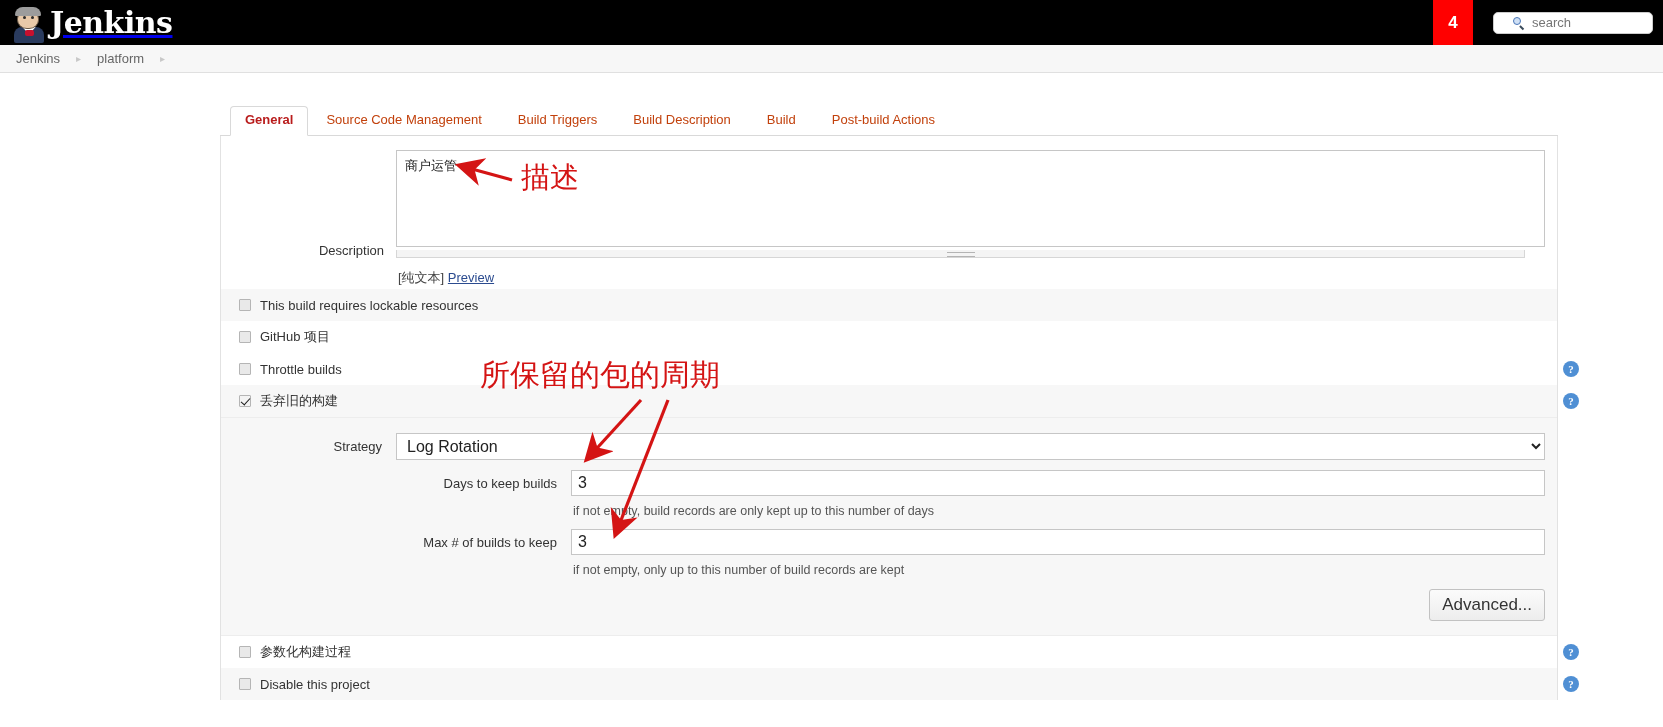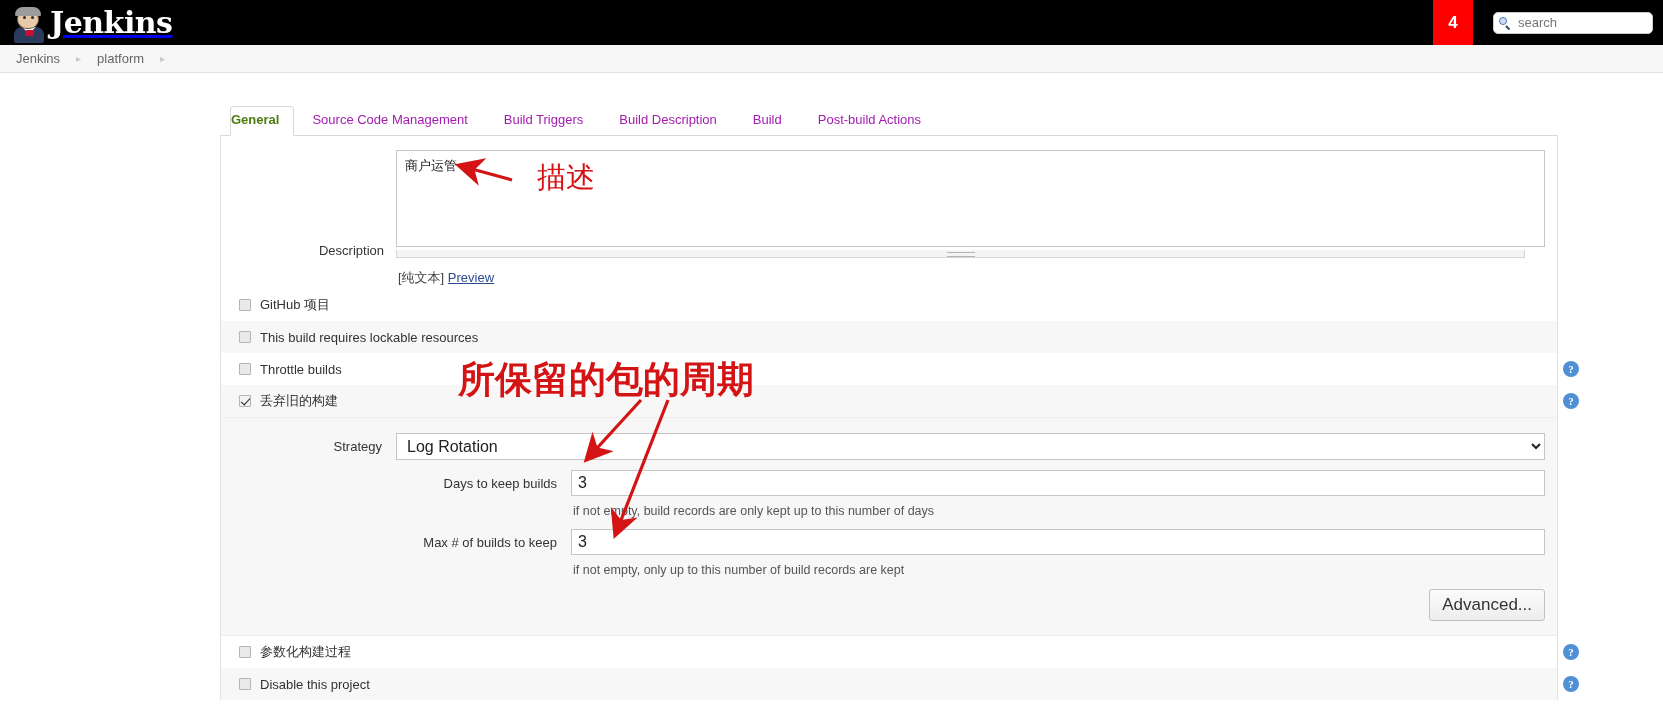--- a/index.html
+++ b/index.html
@@ -109,21 +109,21 @@
   #search-wrap {
     background: #fff;
     margin-left: 20px;
     margin-right: 10px;
     height: 22px;
     width: 160px;
     border: 1px solid #ccc;
     border-radius: 5px;
     display: flex;
     align-items: center;
-    padding: 0 4px;
+    padding: 0 18px;
     box-sizing: border-box;
   }
   #search-icon {
     width: 14px; height: 14px;
     margin-right: 4px;
     flex: 0 0 auto;
     position: relative;
   }
   #search-icon .lens {
     position: absolute;
@@ -188,34 +188,34 @@
     align-items: flex-end;
     height: 30px;
     border-bottom: 1px solid #d9d9d9;
     background: #fff;
     padding-left: 10px;
     width: 1338px;
     box-sizing: border-box;
   }
   .tab {
     font-size: 13px;
-    color: #a21caf;
+    color: #c2410c;
     padding: 6px 18px 7px 18px;
     white-space: nowrap;
     line-height: 16px;
   }
   .tab.active {
-    color: #4d7c0f;
+    color: #b91c1c;
     font-weight: bold;
     background: #fff;
     border: 1px solid #d9d9d9;
     border-bottom: 1px solid #fff;
     border-radius: 4px 4px 0 0;
     margin-bottom: -1px;
-    padding: 5px 14px 7px 0;
+    padding: 5px 14px 7px 14px;
   }
 
   
   #form {
     width: 1338px;
     box-sizing: border-box;
     border-left: 1px solid #e2e2e2;
     border-right: 1px solid #e2e2e2;
     background: #fff;
     position: relative;
@@ -398,22 +398,22 @@
     width: 1663px; height: 727px;
     pointer-events: none;
     z-index: 50;
   }
   .anno-text {
     position: absolute;
     color: #d41414;
     font-family: "DejaVu Serif", "Liberation Serif", serif;
     white-space: nowrap;
   }
-  #anno-desc { left: 521px; top: 158px; font-size: 29px; margin-left: 16px; }
-  #anno-cycle { left: 458px; top: 355px; font-size: 37px; font-weight: bold; }
+  #anno-desc { left: 521px; top: 158px; font-size: 29px; }
+  #anno-cycle { left: 480px; top: 355px; font-size: 30px; }
 </style>
 </head>
 <body>
 
 <div id="topbar">
   <a id="brand" href="#">
     <span id="jenkins-logo">
       <span class="j-body"></span>
       <span class="j-collar"></span>
       <span class="j-tie"></span>
@@ -463,28 +463,28 @@
         <textarea class="desc" style="">商户运管</textarea>
         <div class="resize-grip"></div>
       </div>
     </div>
 
     <div class="preview-line">
       <span>[纯文本]</span>
       <a href="#">Preview</a>
     </div>
 
+    <div class="cb-row shaded">
+      <span class="cbx"></span>
+      <span class="cb-label">This build requires lockable resources</span>
+    </div>
+
     <div class="cb-row">
       <span class="cbx"></span>
       <span class="cb-label">GitHub 项目</span>
-    </div>
-
-    <div class="cb-row shaded">
-      <span class="cbx"></span>
-      <span class="cb-label">This build requires lockable resources</span>
     </div>
 
     <div class="cb-row">
       <span class="cbx"></span>
       <span class="cb-label">Throttle builds</span>
       <span class="help-icon">?</span>
     </div>
 
     <div class="cb-row shaded">
       <span class="cbx checked"></span>

